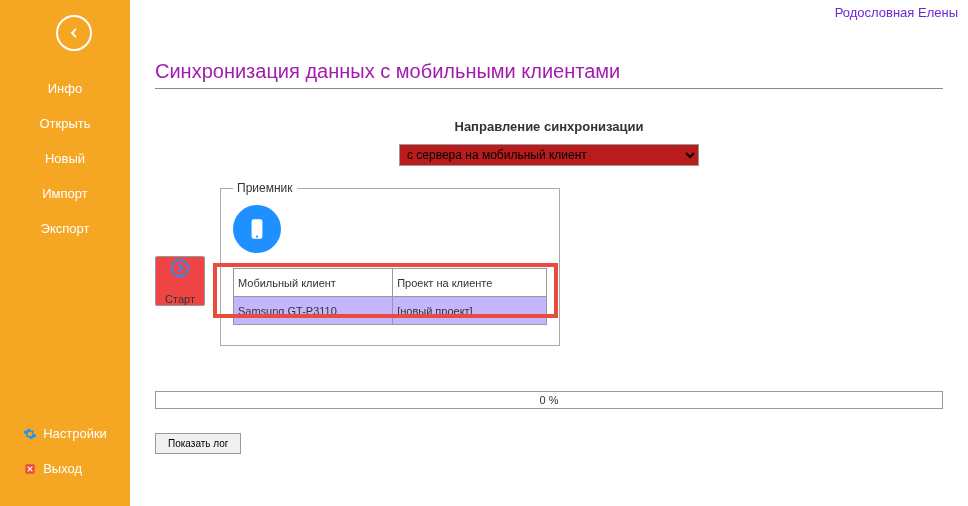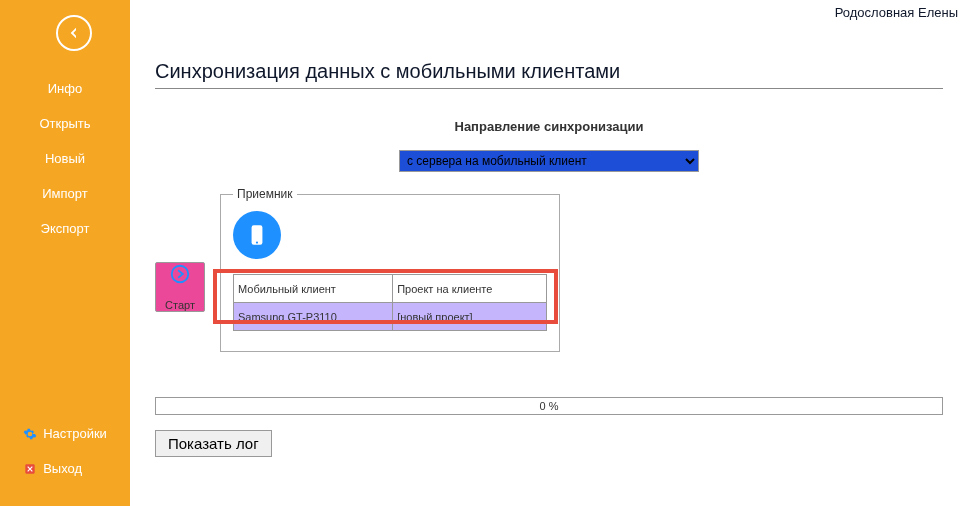--- a/index.html
+++ b/index.html
@@ -9,46 +9,46 @@
 .back-btn svg { width: 16px; height: 16px; fill: #fff; }
 .nav-item { padding: 10px 18px; cursor: pointer; font-size: 13px; }
 .nav-item.active { background: #e8941a; }
 .nav-spacer { flex: 1; }
 .nav-bottom { padding-bottom: 20px; }
 .nav-bottom .nav-item { display: flex; align-items: center; gap: 6px; }
 .gear-icon, .exit-icon { width: 14px; height: 14px; display: inline-flex; align-items: center; justify-content: center; }
 .gear-icon svg { fill: #1e90ff; width: 14px; height: 14px; }
 .exit-icon svg { fill: #e74c3c; width: 14px; height: 14px; }
 .main { flex: 1; padding: 10px 25px 0 25px; position: relative; }
-.header-right { position: absolute; top: 5px; right: 10px; font-size: 13px; color: #0f172a; }
-.page-title { font-size: 20px; color: #0f172a; margin-top: 50px; margin-bottom: 5px; font-weight: normal; }
+.header-right { position: absolute; top: 5px; right: 10px; font-size: 13px; color: #6d28d9; }
+.page-title { font-size: 20px; color: #a21caf; margin-top: 50px; margin-bottom: 5px; font-weight: normal; }
 .title-line { border: none; border-top: 1px solid #888; margin-bottom: 30px; }
-.direction-row { display: flex; align-items: center; justify-content: center; gap: 16px; margin-bottom: 15px; flex-direction: column; }
+.direction-row { display: flex; align-items: center; justify-content: center; gap: 10px; margin-bottom: 15px; flex-direction: column; }
 .direction-label { font-weight: bold; font-size: 13px; }
-.direction-select { width: 300px; height: 22px; border: 1px solid #999; font-size: 12px; padding: 1px 3px; background: #1d4ed8; }
+.direction-select { width: 300px; height: 22px; border: 1px solid #999; font-size: 12px; padding: 1px 3px; background: #b91c1c; }
 .panels { display: flex; gap: 15px; align-items: flex-start; margin-top: 10px; }
 fieldset { border: 1px solid #aaa; padding: 10px 12px 15px 12px; }
 fieldset legend { padding: 0 4px; font-size: 12px; color: #333; }
 .source-fs { width: 300px; height: 165px; }
 .receiver-fs { width: 340px; height: 165px; position: relative; }
 .device-icon { width: 48px; height: 48px; border-radius: 50%; background: #1e90ff; display: flex; align-items: center; justify-content: center; margin-bottom: 15px; }
 .device-icon svg { fill: #fff; width: 26px; height: 26px; }
 .field-label { font-size: 12px; margin-bottom: 3px; }
 .proj-select { width: 100%; height: 22px; border: 1px solid #999; font-size: 12px; padding: 1px 3px; background: #fff; }
 .start-col { display: flex; flex-direction: column; align-items: center; margin-top: 75px; }
-.start-btn { width: 50px; height: 50px; border: 1px solid #999; background: #ec4899; border-radius: 2px; display: flex; flex-direction: column; align-items: center; justify-content: center; cursor: pointer; gap: 14px; }
+.start-btn { width: 50px; height: 50px; border: 1px solid #999; background: #ef4444; border-radius: 2px; display: flex; flex-direction: column; align-items: center; justify-content: center; cursor: pointer; gap: 14px; }
 .start-btn svg { width: 22px; height: 22px; fill: none; stroke: #1e90ff; stroke-width: 2; }
 .start-btn span { font-size: 11px; color: #333; }
 .redbox { position: absolute; border: 4px solid #e74c3c; top: 68px; left: -8px; width: 345px; height: 55px; pointer-events: none; }
 .table { border-collapse: collapse; width: 100%; font-size: 11px; }
 .table td { border: 1px solid #999; padding: 2px 4px; height: 28px; }
 .table .selrow td { background: #c4b5fd; }
 .progress-wrap { margin-top: 45px; width: 100%; }
 .progress { border: 1px solid #999; height: 18px; width: 100%; display: flex; align-items: center; justify-content: center; font-size: 11px; color: #333; }
-.log-btn { margin-top: 15px; padding: 4px 12px; border: 1px solid #999; background: #f0f0f0; font-size: 15px; cursor: pointer; }
+.log-btn { margin-top: 24px; padding: 4px 12px; border: 1px solid #999; background: #f0f0f0; font-size: 10px; cursor: pointer; }
 </style>
 </head>
 <body>
 
 <div class="sidebar">
   <div class="back-btn">
     <svg viewBox="0 0 24 24">
         <path d="M15 4l-8 8 8 8v-4l-4-4 4-4z"></path>
       </svg>
   </div>

